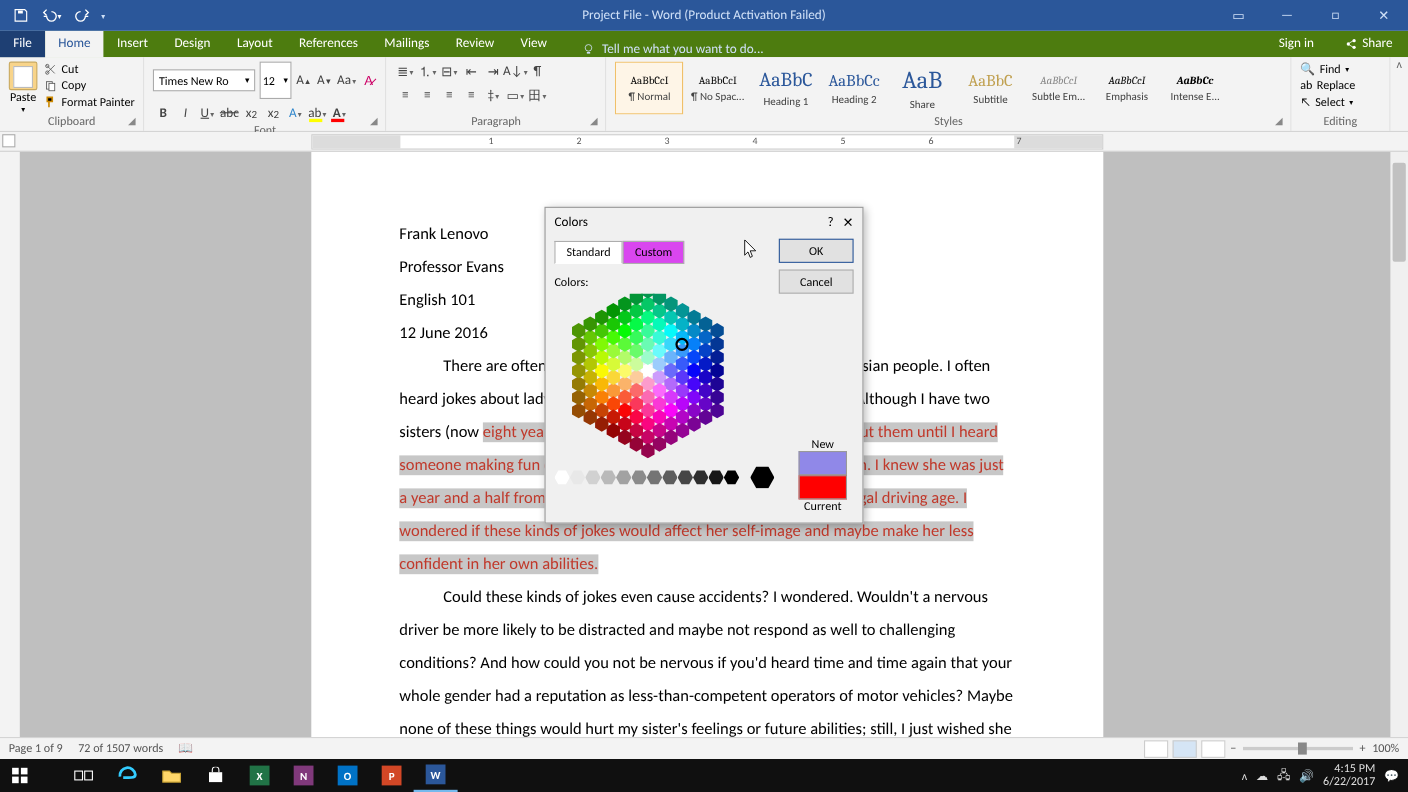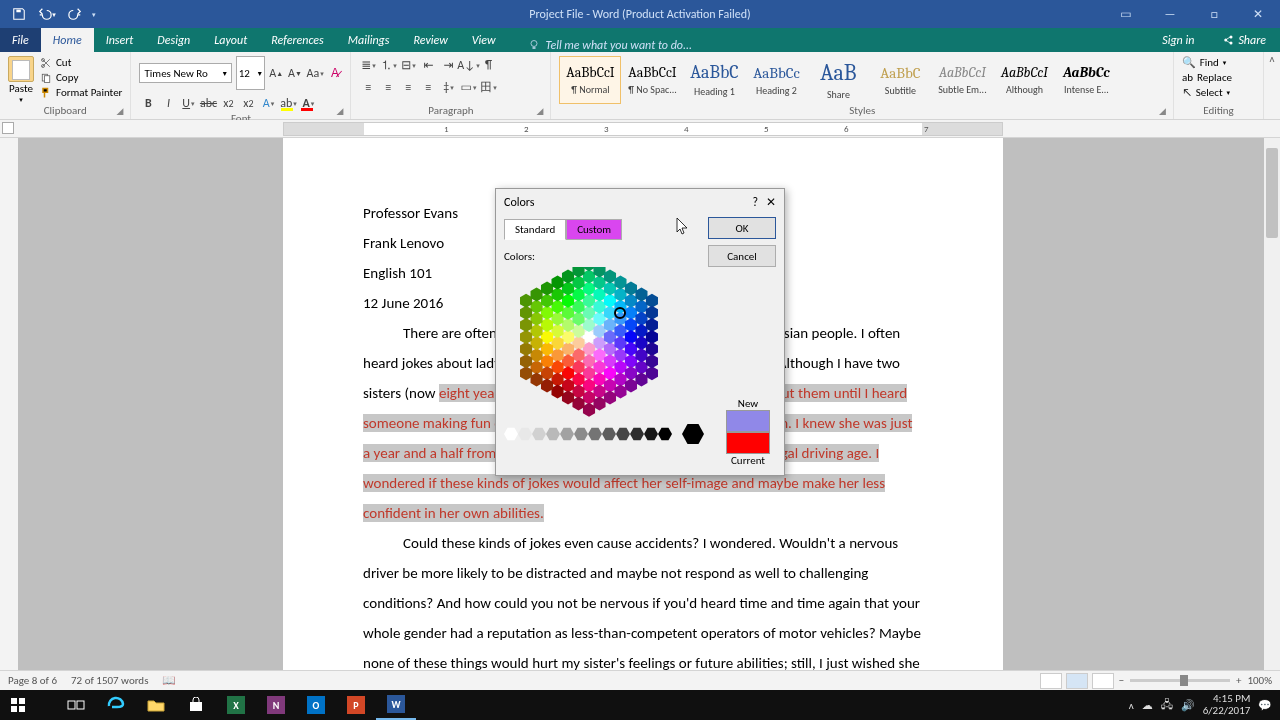--- a/index.html
+++ b/index.html
@@ -8,21 +8,21 @@
 
 .titlebar { height:28px; background:#2b579a; color:#fff; display:flex; align-items:center; font-size:12px; position:relative; }
 .titlebar .qat { display:flex; align-items:center; gap:6px; padding:0 8px; }
 .titlebar .qat svg { width:14px; height:14px; fill:#fff; }
 .titlebar .qat .qbtn { width:22px; height:22px; display:flex; align-items:center; justify-content:center; }
 .titlebar .title { position:absolute; left:50%; transform:translateX(-50%); color:#cfe0f7; }
 .titlebar .winbtns { margin-left:auto; display:flex; }
 .titlebar .winbtns div { width:44px; height:28px; display:flex; align-items:center; justify-content:center; color:#cfe0f7; }
 
 
-.tabs { height:24px; background:#0f766e; display:flex; align-items:flex-end; font-size:12px; color:#fff;font-style:italic; }
+.tabs { height:24px; background:#4d7c0f; display:flex; align-items:flex-end; font-size:12px; color:#fff; }
 .tab { padding:4px 12px; height:24px; display:flex; align-items:center; cursor:pointer; }
 .tab.file { background:#1e3f73; }
 .tab.active { background:#f3f3f3; color:#2b579a; }
 .tellme { margin-left:20px; color:#cfe0f7; display:flex; align-items:center; gap:6px; font-size:12px; }
 .tellme svg { width:12px; height:12px; fill:#cfe0f7; }
 .signshare { margin-left:auto; display:flex; align-items:center; gap:0; }
 .signshare div { padding:0 14px; height:24px; display:flex; align-items:center; font-size:12px; }
 .share { display:flex; gap:4px; align-items:center; }
 
 
@@ -48,21 +48,21 @@
 .fcolor { position:relative; }
 .fcolor .bar { position:absolute; bottom:1px; left:2px; width:12px; height:3px; }
 
 .paragrp .row { display:flex; gap:2px; align-items:center; }
 .paragrp .row2 { margin-top:4px; }
 
 .styles { flex:1; display:flex; flex-direction:column; }
 .styles .scroller { display:flex; gap:0; overflow:hidden; }
 .stylecard { width:62px; height:48px; border:1px solid transparent; display:flex; flex-direction:column; align-items:center; justify-content:center; font-size:10px; }
 .stylecard.sel { border:1px solid #f0c069; background:#fef5e7; }
-.stylecard .prev { font-family:"Cambria",serif; font-size:14px; }
+.stylecard .prev { font-family:"Cambria",serif; font-size:10px; }
 .stylecard .nm { font-size:10px; color:#444; margin-top:2px; }
 
 .editgrp .col { display:flex; flex-direction:column; gap:2px; }
 .editgrp .col div { display:flex; align-items:center; gap:4px; font-size:11px; }
 
 
 .rulerbar { height:18px; background:#f3f3f3; border-bottom:1px solid #d4d4d4; position:relative; font-size:9px; color:#666; }
 .ruler { position:absolute; left:283px; width:720px; height:14px; top:2px; background:#fff; border:1px solid #ccc; }
 .rshade { position:absolute; top:0; bottom:0; background:#dcdcdc; }
 .rtick { position:absolute; top:0; font-size:9px; color:#555; }
@@ -307,21 +307,21 @@
         <div class="stylecard">
           <div class="prev" style="color: rgb(192, 160, 80); font-size: 15px;">AaBbC</div>
           <div class="nm">Subtitle</div>
         </div>
         <div class="stylecard">
           <div class="prev" style="color: rgb(136, 136, 136); font-style: italic;">AaBbCcI</div>
           <div class="nm">Subtle Em...</div>
         </div>
         <div class="stylecard">
           <div class="prev" style="color: rgb(0, 0, 0); font-style: italic;">AaBbCcI</div>
-          <div class="nm">Although</div>
+          <div class="nm">Emphasis</div>
         </div>
         <div class="stylecard">
           <div class="prev" style="color: rgb(0, 0, 0); font-style: italic; font-weight: bold;">AaBbCc</div>
           <div class="nm">Intense E...</div>
         </div>
       </div>
     <div class="label">Styles</div>
     <div class="dlaunch">◢</div>
   </div>
 
@@ -360,22 +360,22 @@
         <div class="rtick" style="left: 480px;">5</div>
         <div class="rtick" style="left: 560px;">6</div>
         <div class="rtick" style="left: 640px;">7</div>
       </div>
   </div>
 </div>
 
 <div class="docarea">
   <div class="vrule"></div>
   <div class="page">
+    <p>Frank Lenovo</p>
     <p>Professor Evans</p>
-    <p>Frank Lenovo</p>
     <p>English 101</p>
     <p>12 June 2016</p>
     <div class="body">
       <p class="indent">
         <span>There are often</span>
         <span style="display:inline-block;width:280px"></span>
         <span>sian people. I often heard jokes about lady</span>
         <span style="display:inline-block;width:270px"></span>
         <span>Although I have two sisters (now </span><span class="hilite">eight years and ten years old), I never really thought about them until I heard someone making fun of a lady driver and joking that she was fourteen.  I knew she was just a year and a half from getting her permit and two years away from legal driving age.  I wondered if these kinds of jokes would affect her self-image and maybe make her less confident in her own abilities.</span>
       </p>
@@ -559,21 +559,21 @@
       <div>Current</div>
     </div>
   </div>
 </div>
 
 <svg class="cursor-arrow" style="left:676px;top:218px" viewBox="0 0 12 18">
     <path d="M0 0v14l3-3 2 5 2-1-2-5h5z" fill="#fff" stroke="#000" stroke-width="0.8"></path>
   </svg>
 
 <div class="status">
-  <span>Page 8 of 6</span>
+  <span>Page 1 of 9</span>
   <span>72 of 1507 words</span>
   <span>📖</span>
   <div class="right">
     <div class="viewbtn"></div>
     <div class="viewbtn" style="background:#d5e5f5"></div>
     <div class="viewbtn"></div>
     <div class="zoom">
       <span>−</span>
       <div class="track">
           <div class="knob"></div>

